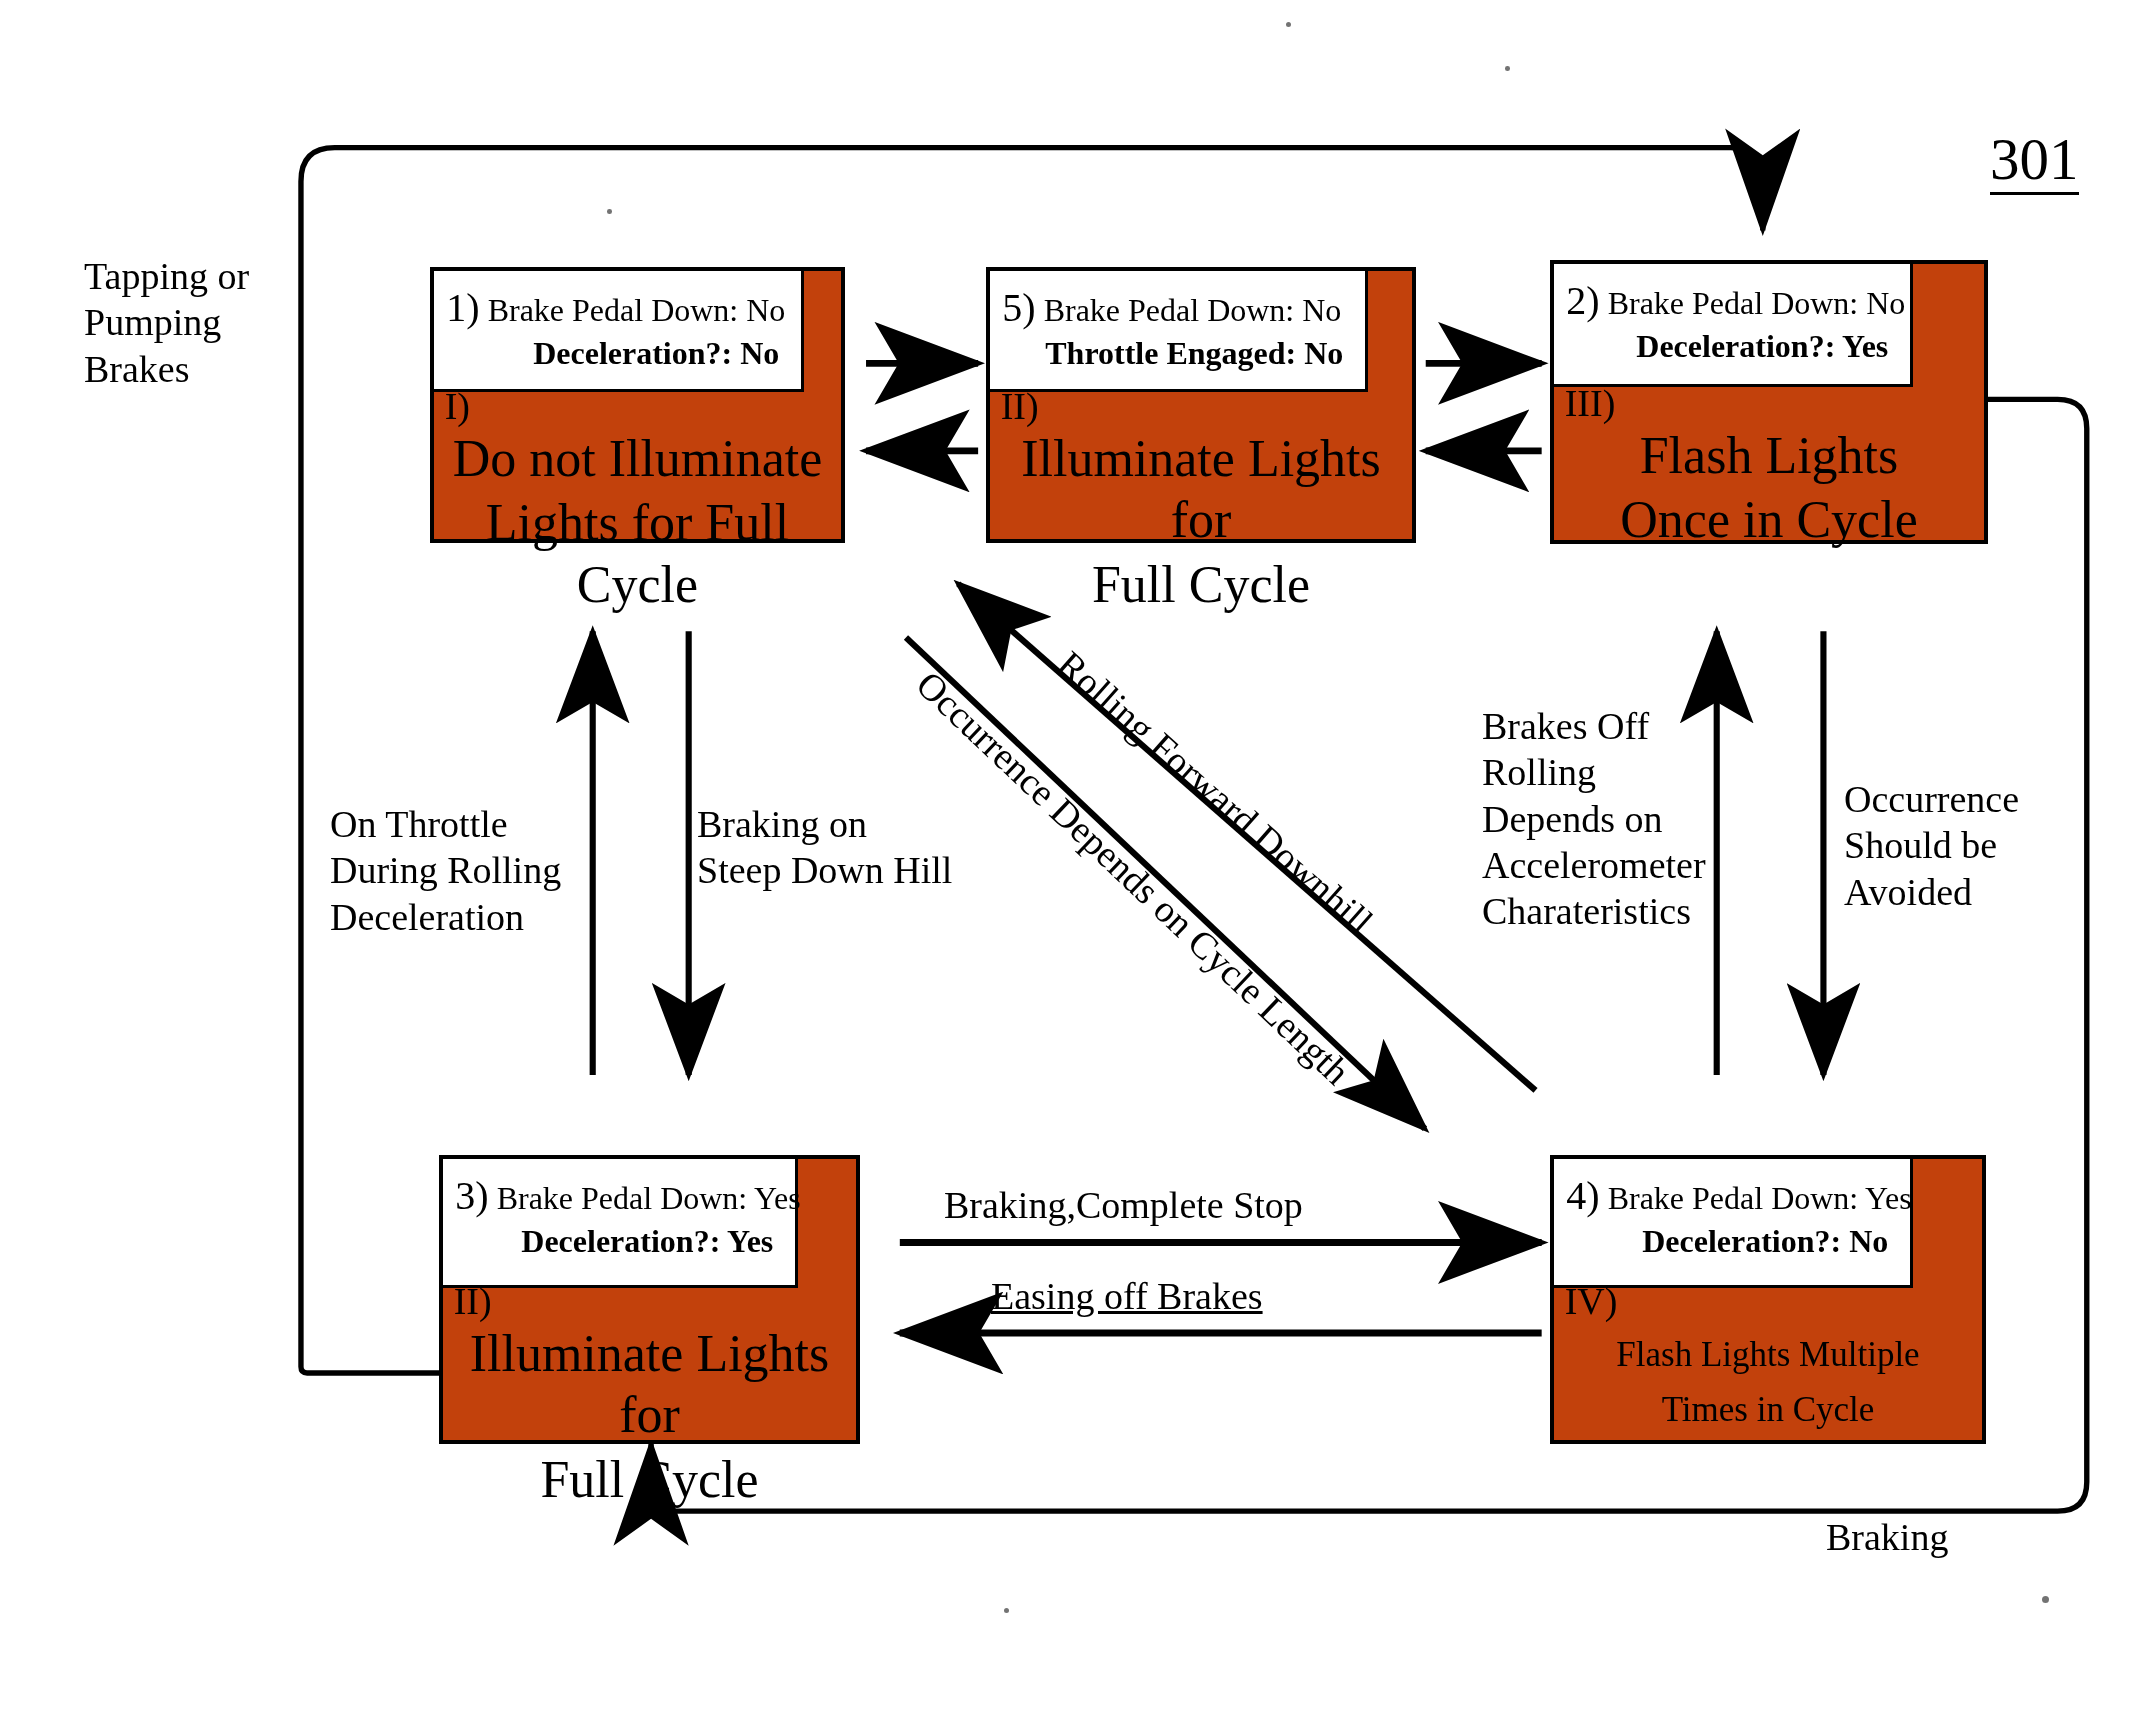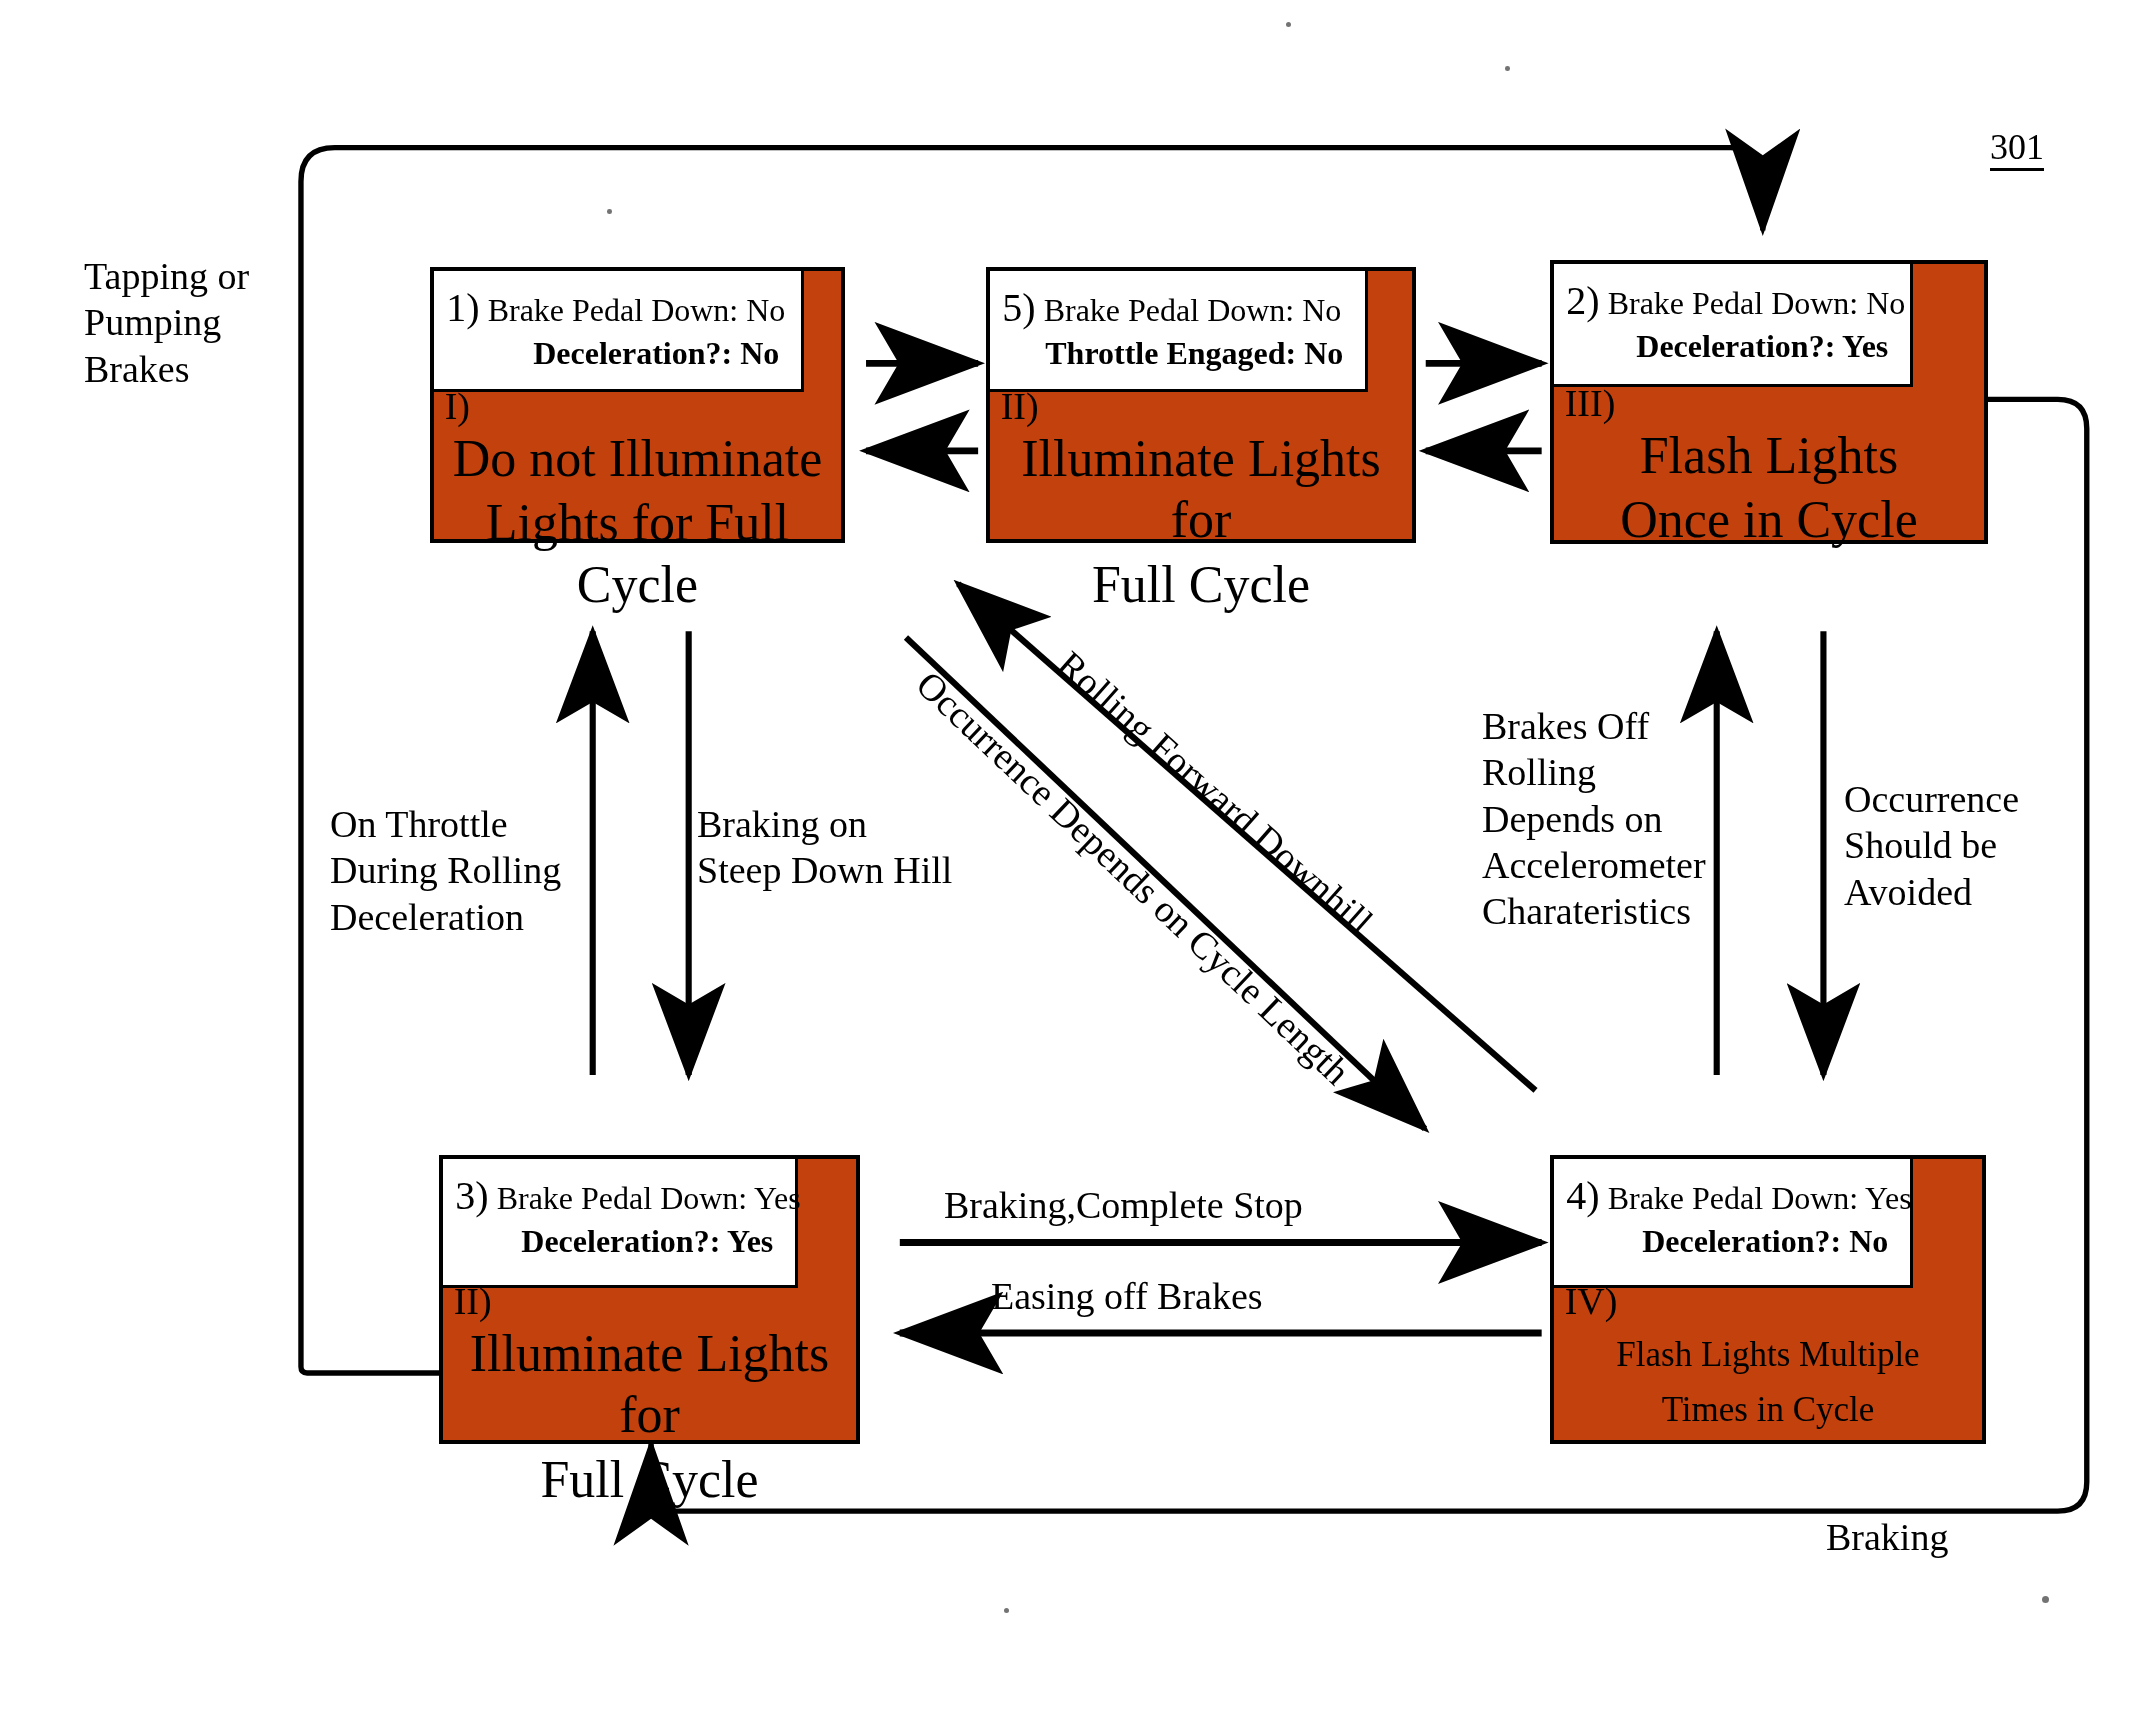--- a/index.html
+++ b/index.html
@@ -98,21 +98,21 @@
 
   .diag-label {
     position: absolute;
     font-size: 38px;
     white-space: nowrap;
     transform-origin: 0 0;
   }
 
   .fig-num {
     position: absolute;
-    font-size: 36px;
+    font-size: 59px;
     border-bottom: 3.8px solid #000;
     padding-bottom: 1.5px;
     line-height: 1.05;
   }
 
   .specks { position: absolute; background: #000; border-radius: 50%; opacity: .55; }
 </style>
 </head>
 <body>
 
@@ -237,21 +237,21 @@
   <div class="label left" style="left:1844px; top:776px; width:238px;">Occurrence
 Should be
 Avoided</div>
 
   <div class="diag-label" style="left:1078px; top:642px; transform: rotate(41.5deg);">Rolling Forward Downhill</div>
 
   <div class="diag-label" style="left:938px; top:662px; transform: rotate(43.5deg);">Occurrence Depends on Cycle Length</div>
 
   <div class="label center" style="left:944px; top:1182px; width:553px;">Braking,Complete Stop</div>
 
-  <div class="label center" style="left:991px; top:1273px; width:461px;">Easing off Brakes</div>
+  <div class="label center" style="left:991px; top:1273px; width:461px;text-decoration:underline;">Easing off Brakes</div>
 
   <div class="label left" style="left:1826px; top:1514px; width:246px;">Braking</div>
 
   <div class="specks" style="left:1286px; top:21.5px; width:5.4px; height:5.4px;"></div>
   <div class="specks" style="left:1505px; top:66px; width:4.6px; height:4.6px;"></div>
   <div class="specks" style="left:607px; top:209px; width:4.6px; height:4.6px;"></div>
   <div class="specks" style="left:1004px; top:1608px; width:5.4px; height:5.4px;"></div>
   <div class="specks" style="left:2042px; top:1596px; width:7px; height:7px;"></div>
 
 </div>

